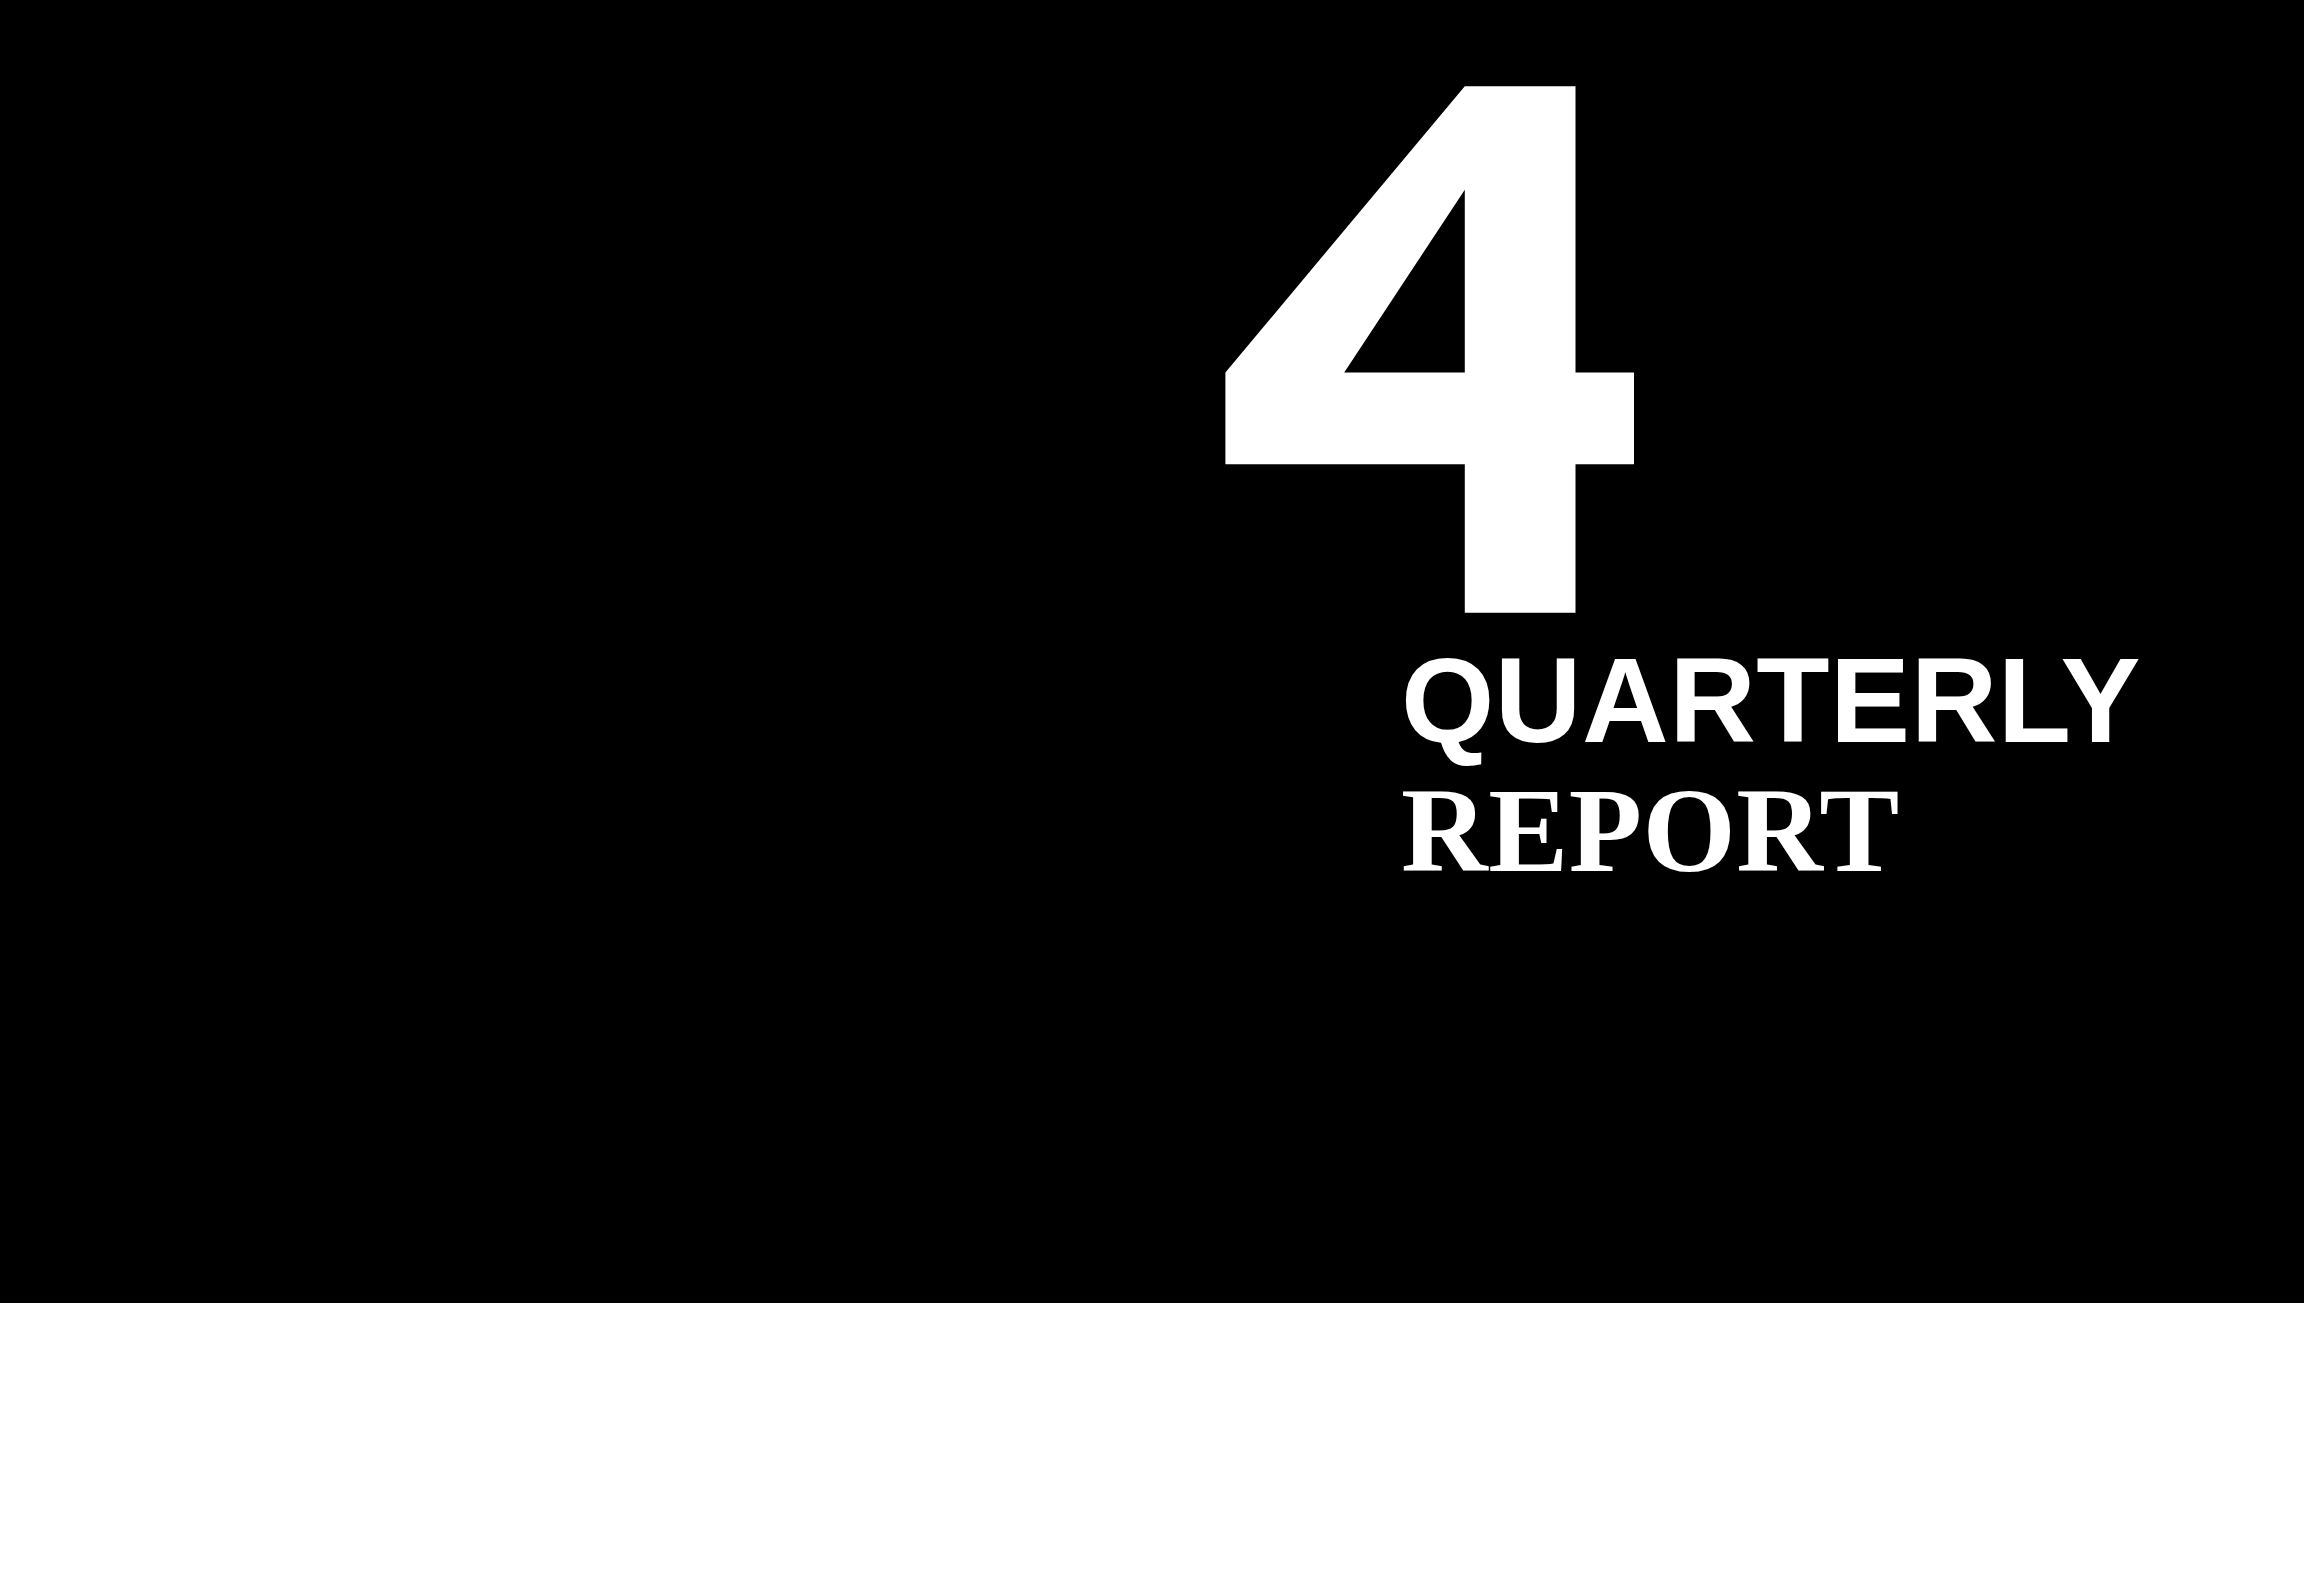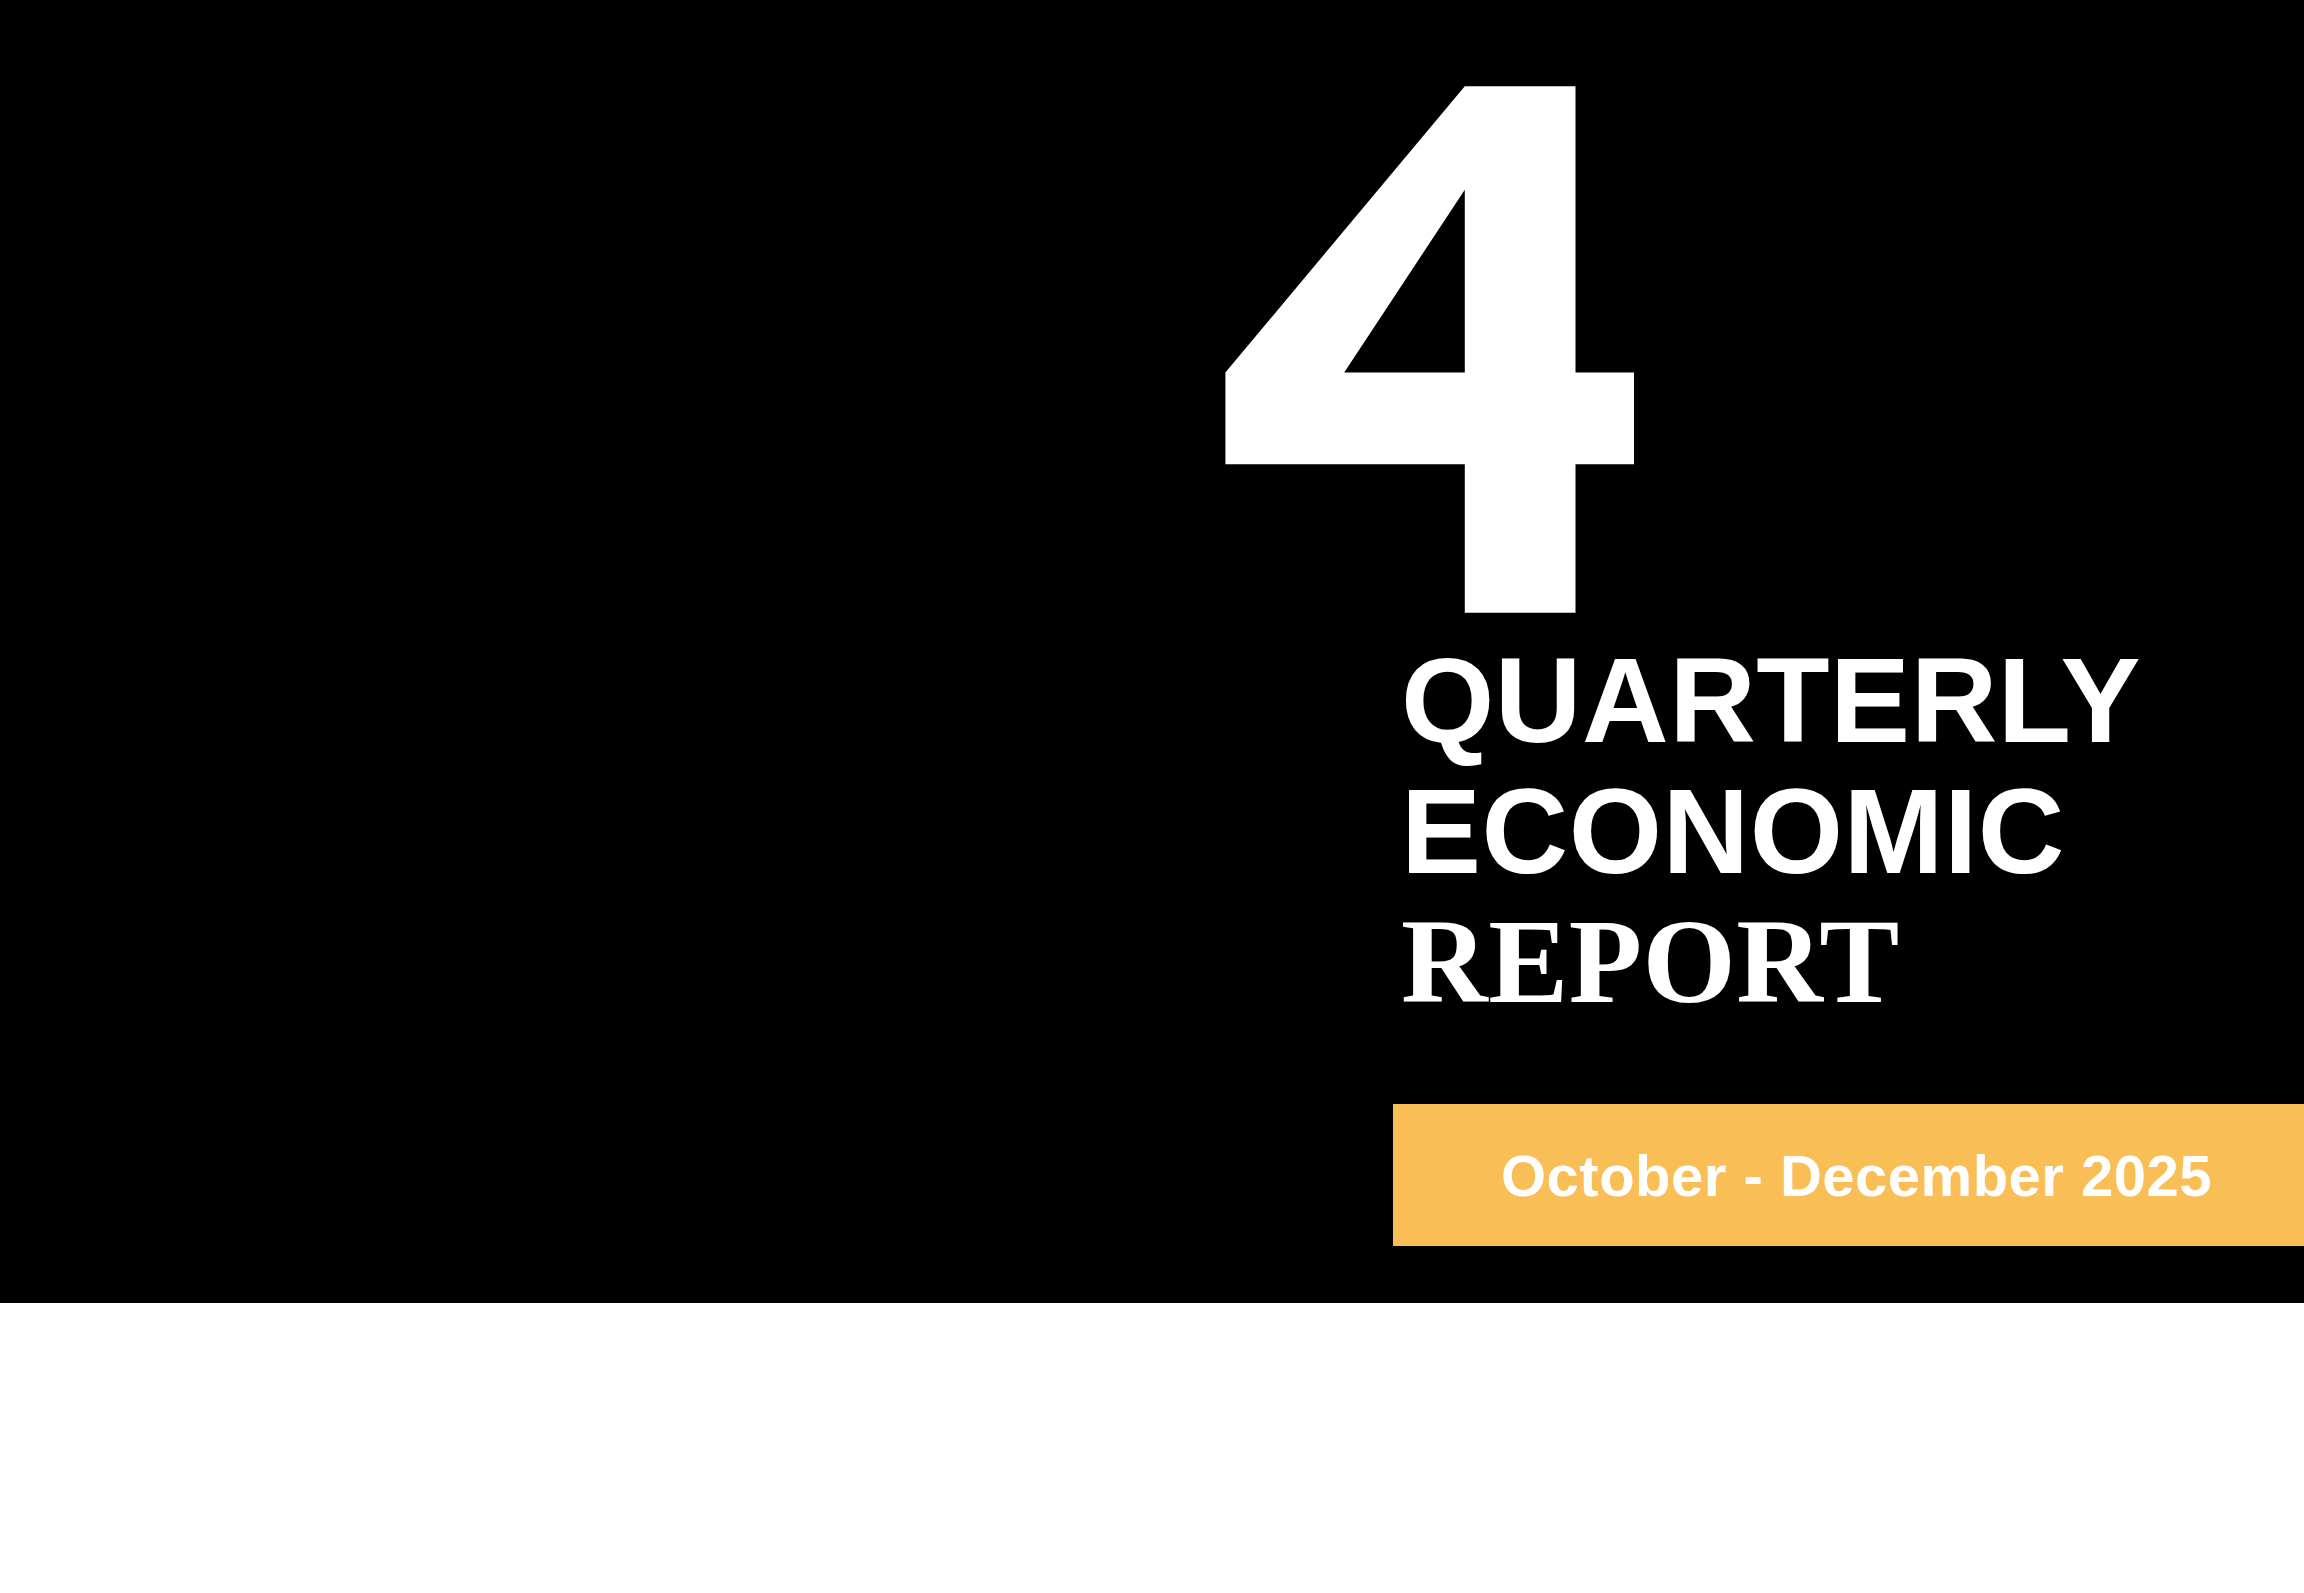--- a/index.html
+++ b/index.html
@@ -147,27 +147,23 @@
                  L16 318
                  Z
                  M282 318
                  L282 115
                  L148 318 Z"></path>
       </svg>
     </div>
 
     <div class="title-block">
       <div class="title-line l1">QUARTERLY</div>
-      <div class="title-line l2">ECONOMIC</div>
       <div class="title-line l3">REPORT</div>
     </div>
 
-    <div class="date-band">
-      <span class="date-text">October - December 2025</span>
-    </div>
 
   </div>
 
   <div class="footer">
 
     
     
 
     
     

